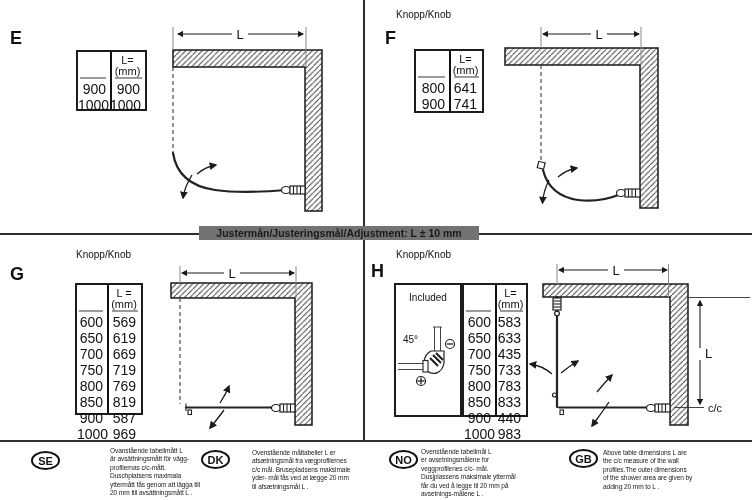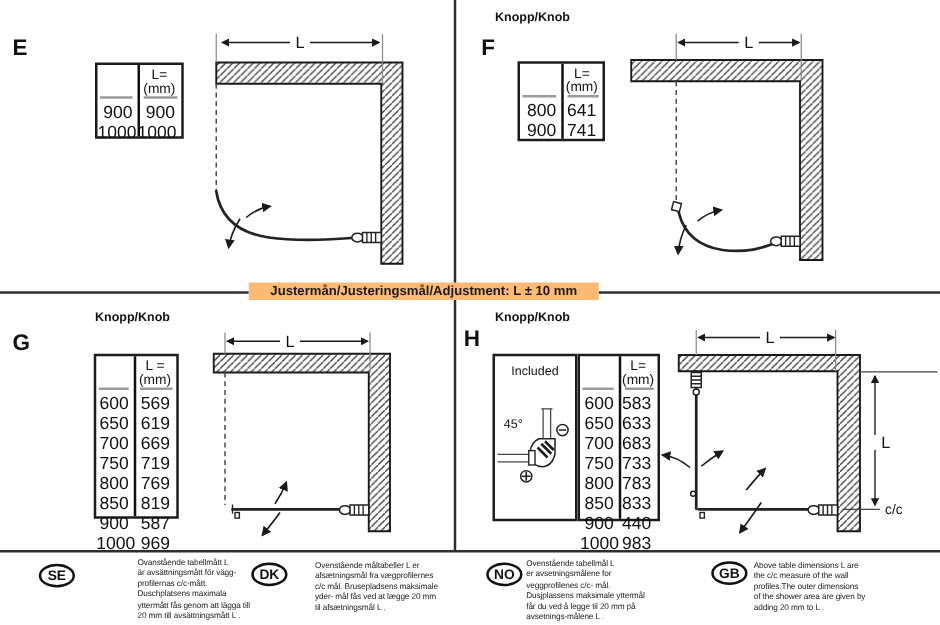--- a/index.html
+++ b/index.html
@@ -2,24 +2,24 @@
 <html><head>
 <meta charset="utf-8">
 <style>
   html,body{margin:0;padding:0;}
   body{width:752px;height:500px;background:#fff;position:relative;overflow:hidden;
        font-family:"Liberation Sans",sans-serif;color:#1a1a1a;}
   
   .vdiv{position:absolute;left:363px;top:0;width:2px;height:441px;background:#2e2e2e;}
   .hline{position:absolute;height:2px;background:#2e2e2e;}
   .adjust-text{position:absolute;left:199px;top:226px;width:280px;text-align:center;
-       font-weight:bold;font-size:10.5px;background:#fdba74;padding:1px 0;}
+       font-weight:bold;font-size:10.5px;background:#737373;padding:1px 0;}
   
   .pletter{position:absolute;font-size:18px;font-weight:bold;color:#111;}
-  .knopp{position:absolute;font-size:10px;font-weight:bold;color:#111;}
+  .knopp{position:absolute;font-size:10px;font-weight:normal;color:#111;}
   
   .mtable{position:absolute;border:2px solid #1c1c1c;background:#fff;box-sizing:border-box;
        display:flex;flex-direction:column;}
   .mt-head{position:relative;height:27px;display:flex;flex:none;}
   .mt-h1{width:var(--c1);flex:none;}
   .mt-h2{flex:1;text-align:center;font-size:11px;line-height:11px;padding-top:3px;color:#111;}
   .mt-sep{position:absolute;bottom:0;height:2px;background:#9b9b9b;}
   .mt-sep.s1{left:2px;width:calc(var(--c1) - 6px);}
   .mt-sep.s2{left:calc(var(--c1) + 5px);right:3px;}
   .mt-rows{flex:1;display:flex;flex-direction:column;padding:2px 0 1px 0;}
@@ -285,21 +285,21 @@
       <div class="mt-row">
         <div class="mt-cell c0">600</div>
         <div class="mt-cell c1">583</div>
       </div>
       <div class="mt-row">
         <div class="mt-cell c0">650</div>
         <div class="mt-cell c1">633</div>
       </div>
       <div class="mt-row">
         <div class="mt-cell c0">700</div>
-        <div class="mt-cell c1">683</div>
+        <div class="mt-cell c1">435</div>
       </div>
       <div class="mt-row">
         <div class="mt-cell c0">750</div>
         <div class="mt-cell c1">733</div>
       </div>
       <div class="mt-row">
         <div class="mt-cell c0">800</div>
         <div class="mt-cell c1">783</div>
       </div>
       <div class="mt-row">

